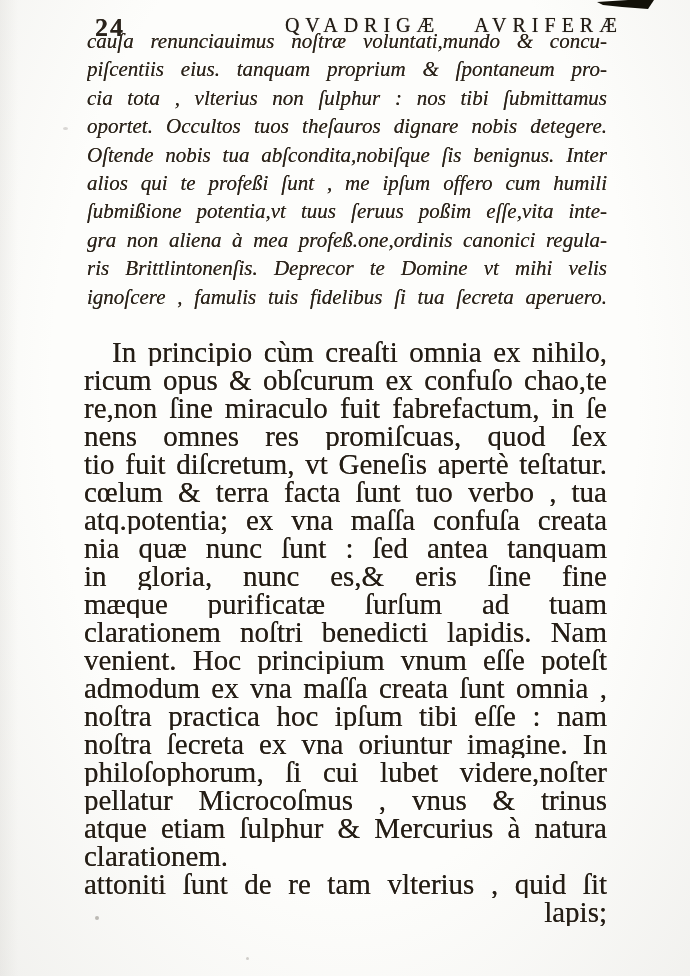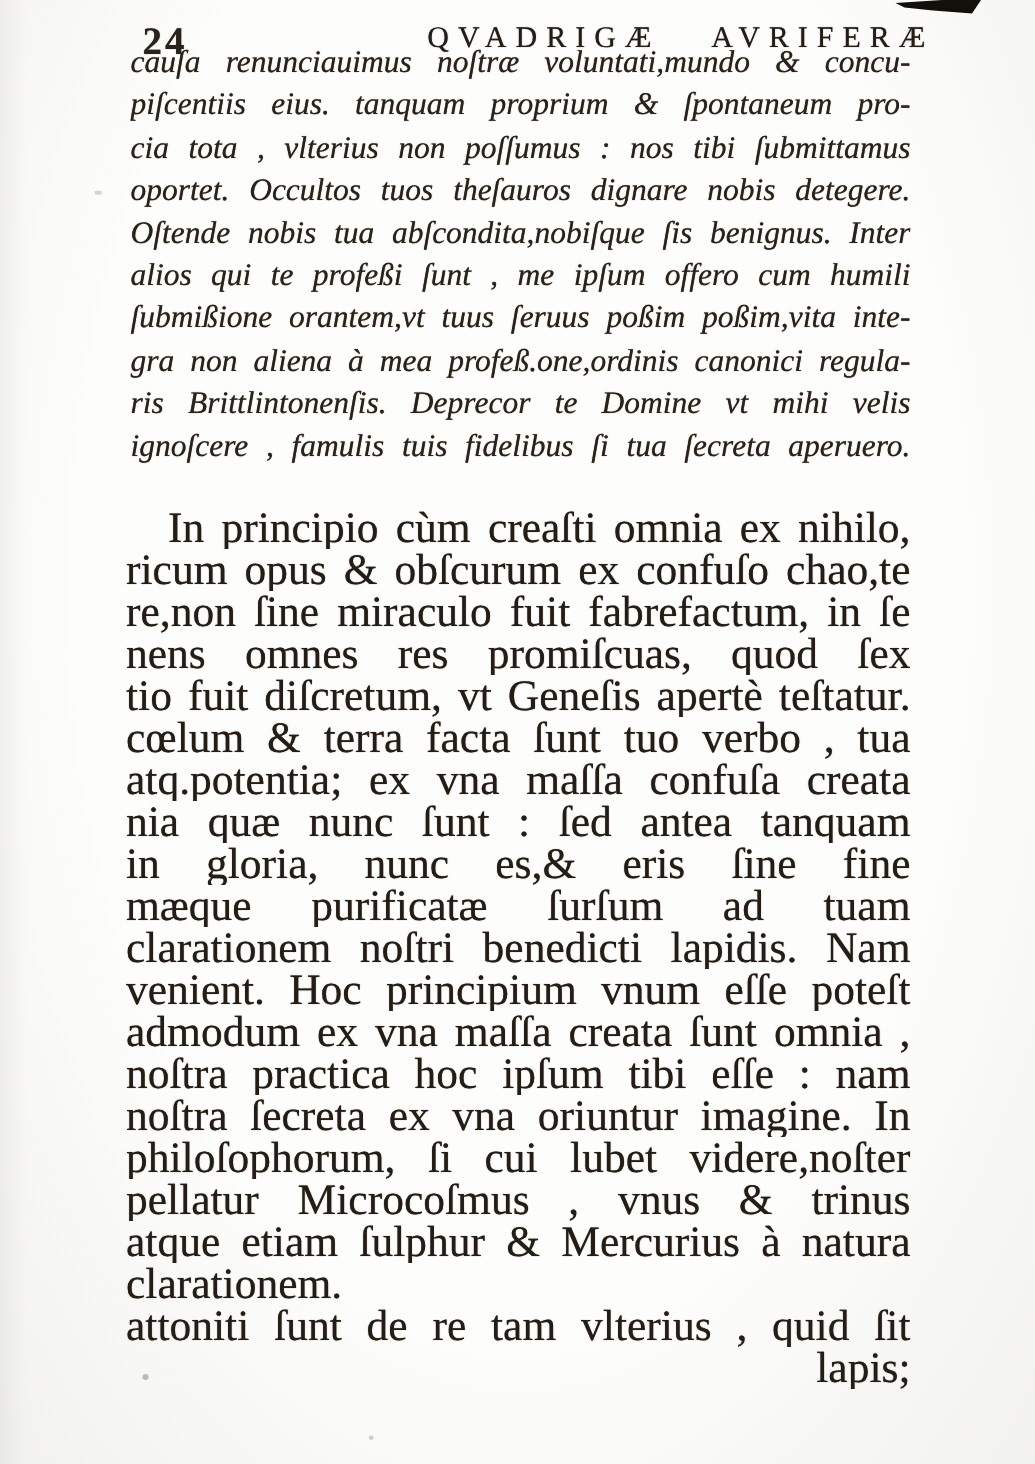--- a/index.html
+++ b/index.html
@@ -61,25 +61,25 @@
   </svg>
 
   <div class="header">
     <span class="pagenum">24</span>
     <div class="running-title">QVADRIGÆ AVRIFERÆ</div>
   </div>
 
   <div class="italic-block">
     <div class="line">cauſa renunciauimus noſtræ voluntati,mundo &amp; concu-</div>
     <div class="line">piſcentiis eius. tanquam proprium &amp; ſpontaneum pro-</div>
-    <div class="line">cia tota , vlterius non poſſumus : nos tibi ſubmittamus</div>
+    <div class="line">cia tota , vlterius non ſulphur : nos tibi ſubmittamus</div>
     <div class="line">oportet. Occultos tuos theſauros dignare nobis detegere.</div>
     <div class="line">Oſtende nobis tua abſcondita,nobiſque ſis benignus. Inter</div>
     <div class="line">alios qui te profeßi ſunt , me ipſum offero cum humili</div>
-    <div class="line">ſubmißione orantem,vt tuus ſeruus poßim poßim,vita inte-</div>
+    <div class="line">ſubmißione potentia,vt tuus ſeruus poßim eſſe,vita inte-</div>
     <div class="line">gra non aliena à mea profeß.one,ordinis canonici regula-</div>
     <div class="line">ris Brittlintonenſis. Deprecor te Domine vt mihi velis</div>
     <div class="line">ignoſcere , famulis tuis fidelibus ſi tua ſecreta aperuero.</div>
   </div>
 
   <div class="roman-block">
     <div class="line indent">In principio cùm creaſti omnia ex nihilo, ſphæ-</div>
     <div class="line">ricum opus &amp; obſcurum ex confuſo chao,te aucto-</div>
     <div class="line">re,non ſine miraculo fuit fabrefactum, in ſe conti-</div>
     <div class="line">nens omnes res promiſcuas, quod ſex dierum ſpa-</div>

